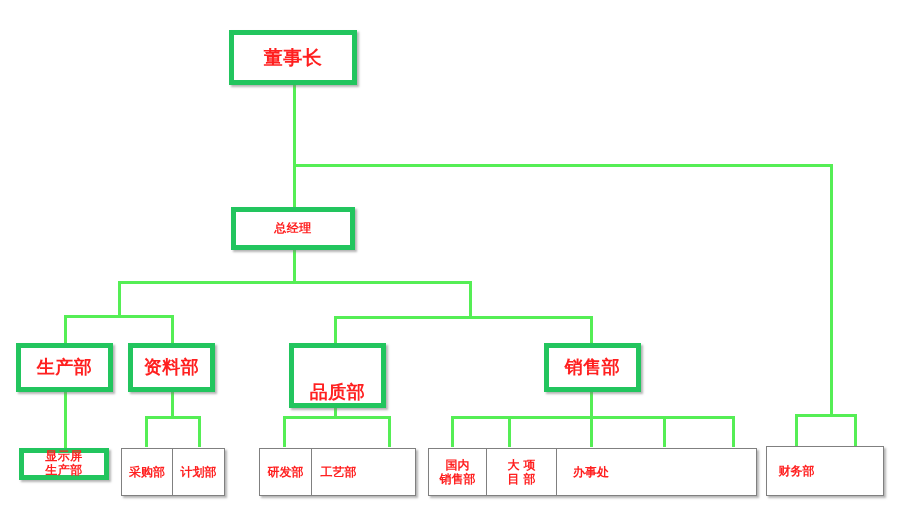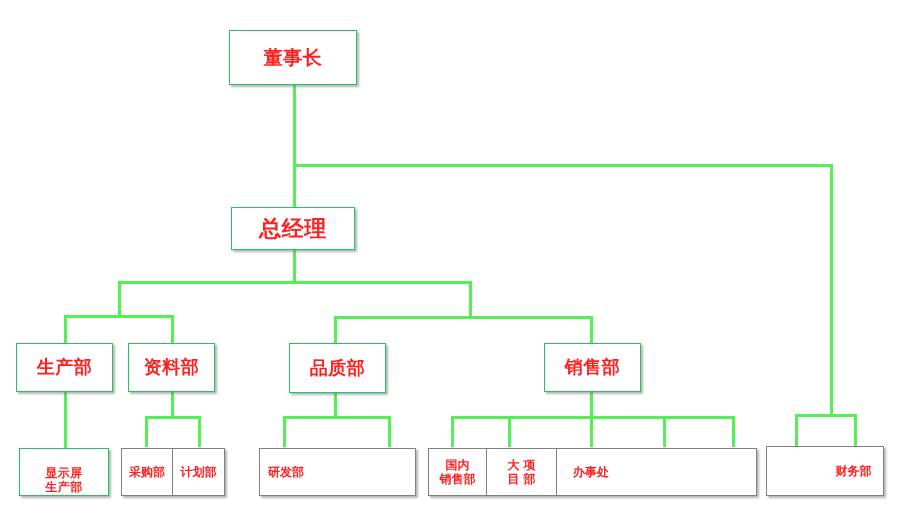--- a/index.html
+++ b/index.html
@@ -23,39 +23,39 @@
     background: #55ee55;
   }
   .line-v { width: 3px; }
   .line-h { height: 3px; }
 
   
   .node {
     position: absolute;
     box-sizing: border-box;
     background: #ffffff;
-    border: 1px solid #22c55e;
+    border: 5px solid #22c55e;
     box-shadow: 2px 2px 2px rgba(120,120,120,0.55);
     display: flex;
     align-items: center;
     justify-content: center;
     text-align: center;
     color: #ff2020;
     line-height: 1.15;
     letter-spacing: 0.5px;
     z-index: 3;
   }
   .node-label {
     display: block;
     white-space: pre-line;
     color: #ff2020;
   }
   
   .lvl-1 { font-size: 19px; font-weight: 700; }
-  .lvl-2 { font-size: 22px; font-weight: 700; justify-content: center; }
+  .lvl-2 { font-size: 12px; font-weight: 700; justify-content: center; }
   .lvl-3 { font-size: 18px; font-weight: 700; }
   .lvl-4 { font-size: 12px; font-weight: 700; }
 
   
   .group {
     position: absolute;
     display: flex;
     box-sizing: border-box;
     border: 1px solid #808080;
     background: #ffffff;
@@ -133,46 +133,47 @@
   <div class="node lvl-2" style="left:231px; top:207px; width:124px; height:43px;">
     <span class="node-label">总经理</span>
   </div>
 
   <div class="node lvl-3" style="left:16px; top:343px; width:97px; height:49px;">
     <span class="node-label">生产部</span>
   </div>
   <div class="node lvl-3" style="left:128px; top:343px; width:87px; height:49px;">
     <span class="node-label">资料部</span>
   </div>
-  <div class="node lvl-3" style="left:289px; top:343px; width:97px; height:50px;">
+  <div class="node lvl-3" style="left:289px; top:343px; width:97px; height:65px;align-items:flex-end;">
     <span class="node-label">品质部</span>
   </div>
   <div class="node lvl-3" style="left:544px; top:343px; width:97px; height:49px;">
     <span class="node-label">销售部</span>
   </div>
 
-  <div class="node lvl-4" style="left:19px; top:448px; width:90px; height:48px;align-items:flex-end;">
+  <div class="node lvl-4" style="left:19px; top:448px; width:90px; height:32px;">
     <span class="node-label">显示屏
 生产部</span>
   </div>
 
   <div class="group" style="left:121px; top:448px; width:104px; height:48px;">
     <div class="cell" style="width:52px;">采购部</div>
     <div class="cell" style="width:52px;">计划部</div>
   </div>
 
   <div class="group" style="left:259px; top:448px; width:157px; height:48px;">
     <div class="cell" style="width:52px;">研发部</div>
+    <div class="cell" style="width:53px;">工艺部</div>
   </div>
 
   <div class="group" style="left:428px; top:448px; width:329px; height:48px;">
     <div class="cell" style="width:58px;">国内
 销售部</div>
     <div class="cell" style="width:70px;">大 项
 目 部</div>
     <div class="cell" style="width:68px;">办事处</div>
   </div>
 
-  <div class="group" style="left:766px; top:446px; width:118px; height:50px;justify-content:flex-end;">
+  <div class="group" style="left:766px; top:446px; width:118px; height:50px;">
     <div class="cell" style="width:59px;">财务部</div>
   </div>
 
 </div>
 
 </body></html>

